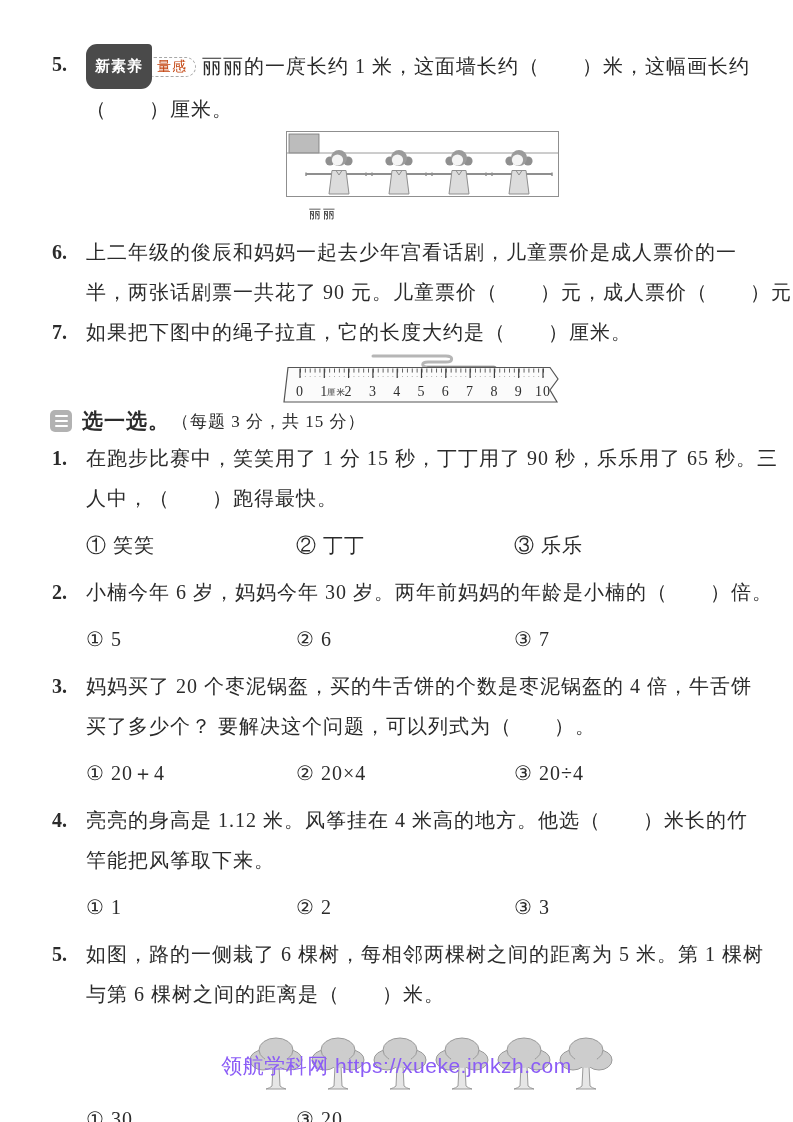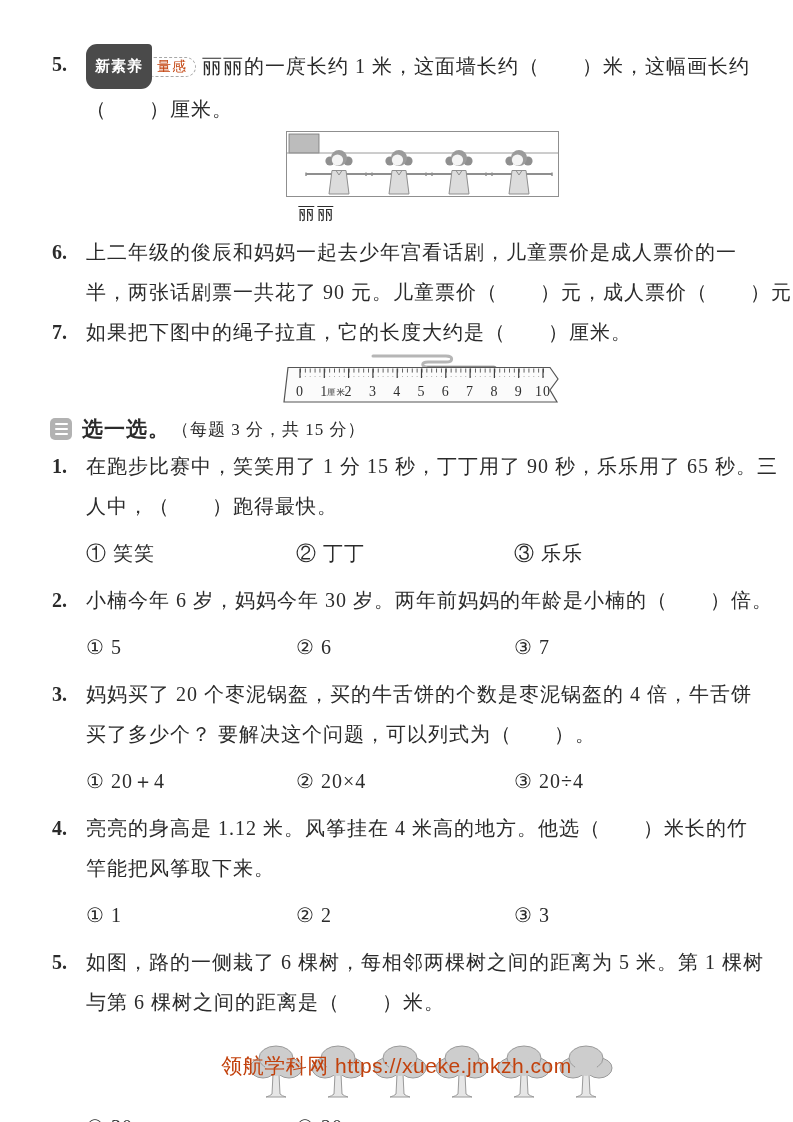--- a/index.html
+++ b/index.html
@@ -21,38 +21,38 @@
     vertical-align:2px; position:relative; z-index:2;
   }
   .badge-dashed {
     display:inline-block; background:#ffffff; color:#c2410c;
     font-size:14px; line-height:18px; letter-spacing:1px;
     padding:0 8px 0 12px; border:1.6px dashed #a8a8a8;
     border-radius:10px; margin-left:-8px; margin-right:6px;
     vertical-align:2px; position:relative; z-index:1;
   }
   .fig5 { margin:2px 0 0 236px; width:273px; }
-  .fig5 .caption { height:20px; line-height:20px; font-size:17px; margin:2px 0 0 12px; letter-spacing:2px; }
+  .fig5 .caption { height:20px; line-height:20px; font-size:12px; margin:2px 0 0 23px; letter-spacing:2px; }
   .mt8 { margin-top:8px; }
   .ruler-wrap { margin:0 0 0 228px; height:52px; }
-  .section-head { margin-top:8px; height:34px; display:flex; align-items:center; }
+  .section-head { height:34px; display:flex; align-items:center; }
   .sec-icon {
     width:22px; height:22px; background:#b2b2b2; border-radius:5px;
     display:flex; flex-direction:column; justify-content:center; gap:2.5px;
     align-items:center; margin-right:10px; flex:0 0 auto;
   }
   .sec-icon .bar { width:13px; height:2.6px; background:#ffffff; border-radius:1px; }
   .sec-title { font-weight:700; font-size:21px; }
   .sec-score { font-size:17px; margin-left:2px; }
   .opts { display:flex; height:34px; line-height:34px; padding-left:36px; margin:10px 0; }
   .opt1 { width:210px; } .opt2 { width:218px; } .opt3 { flex:1; }
   .trees-wrap { margin:2px 0 0 196px; height:76px; }
   .footer {
     position:absolute; left:0; right:0; top:1052; top:1052px; height:26px;
-    text-align:center; color:#c2410c; font-size:21px; letter-spacing:0.5px;
+    text-align:center; color:#8b5cf6; font-size:21px; letter-spacing:0.5px;
     font-family:"Liberation Sans","DejaVu Sans",sans-serif;
   }
 </style>
 </head>
 <body>
 
 <div class="page">
 
   <div class="q">
     <span class="qnum">5.</span>

